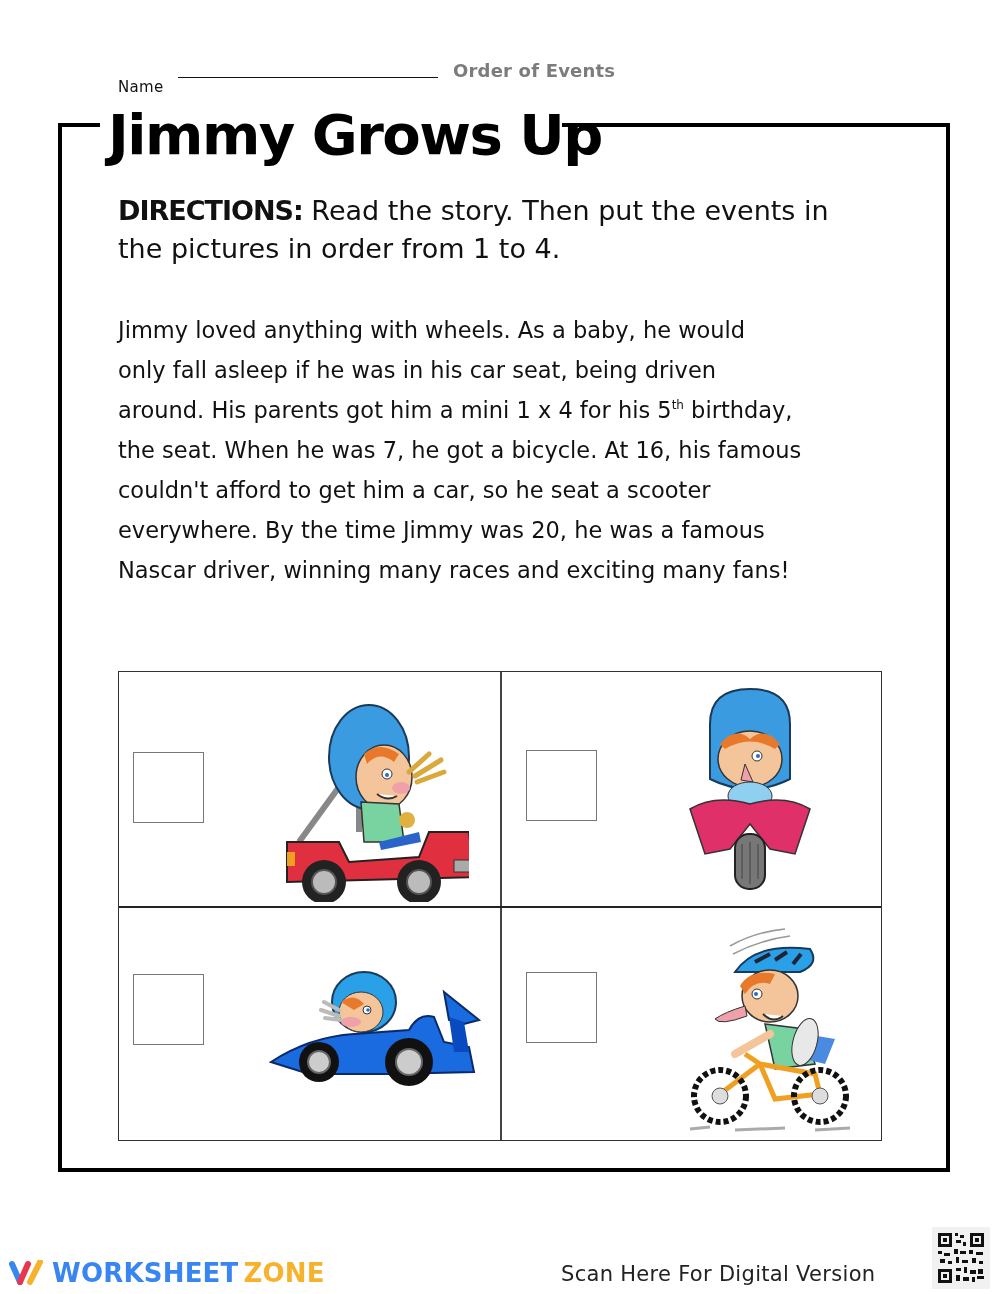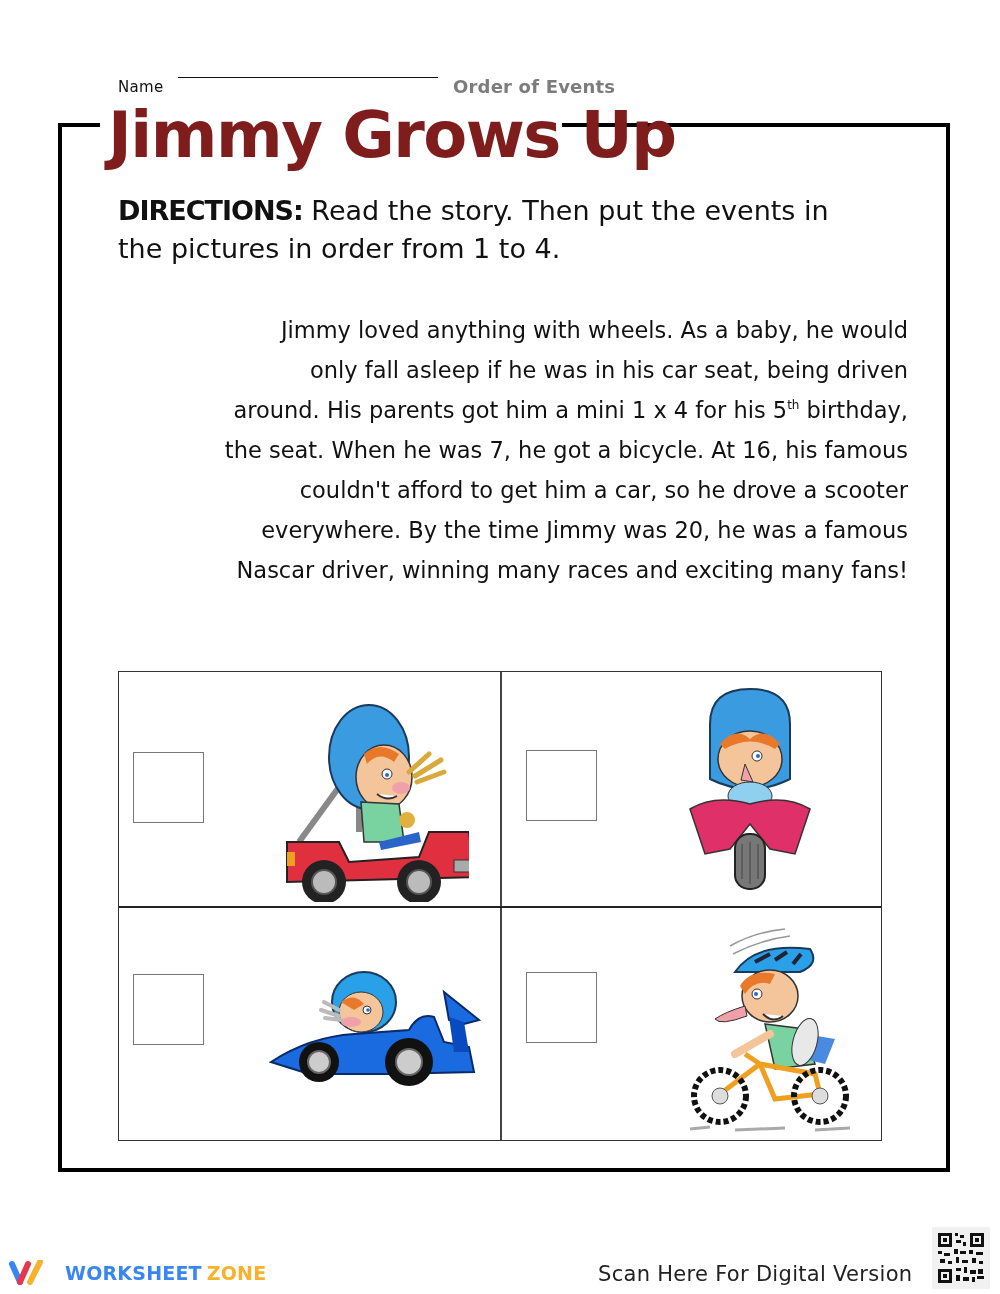--- a/index.html
+++ b/index.html
@@ -3,53 +3,53 @@
   <meta charset="utf-8">
   <style>
     html, body { margin: 0; padding: 0; background: #ffffff; }
     body { width: 1000px; height: 1294px; position: relative; overflow: hidden;
            font-family: "DejaVu Sans", "Liberation Sans", sans-serif; color: #111; }
 
     .name-row { position: absolute; left: 118px; top: 62px; height: 22px; }
     .name-label { position: absolute; left: 0; top: 16px; font-size: 15px; letter-spacing: 0.3px; color: #111; }
     .name-line { position: absolute; left: 60px; top: 15px; width: 260px; height: 0; border-bottom: 1.5px solid #111; }
     .subject { position: absolute; left: 453px; top: 60px; font-size: 18px; font-weight: bold; color: #7c7c7c;
-               font-family: "DejaVu Sans", sans-serif; letter-spacing: 0.2px; margin-top: 16px; }
+               font-family: "DejaVu Sans", sans-serif; letter-spacing: 0.2px; }
 
     .frame-left { position: absolute; left: 58px; top: 123px; width: 4px; height: 1049px; background: #000; }
     .frame-right { position: absolute; left: 946px; top: 123px; width: 4px; height: 1049px; background: #000; }
     .frame-bottom { position: absolute; left: 58px; top: 1168px; width: 892px; height: 4px; background: #000; }
     .frame-top-left { position: absolute; left: 58px; top: 123px; width: 42px; height: 4px; background: #000; }
     .frame-top-right { position: absolute; left: 562px; top: 123px; width: 388px; height: 4px; background: #000; }
 
-    .title { position: absolute; left: 108px; top: 100px; font-size: 64px; font-weight: bold; letter-spacing: -1.5px;
-             color: #7f1d1d; font-family: "DejaVu Sans", sans-serif; white-space: nowrap; line-height: 70px; }
+    .title { position: absolute; left: 108px; top: 100px; font-size: 56px; font-weight: bold; letter-spacing: -1.5px;
+             color: #000000; font-family: "DejaVu Sans", sans-serif; white-space: nowrap; line-height: 70px; }
 
     .directions { position: absolute; left: 118px; top: 192px; width: 740px; font-size: 27px; line-height: 38px; color: #111; }
     .directions b { font-weight: bold; letter-spacing: -1px; }
 
     .story { position: absolute; left: 118px; top: 310px; width: 790px; font-size: 22.5px; line-height: 40px; color: #111; }
-    .story .line { display: block; white-space: nowrap; text-align: right; }
+    .story .line { display: block; white-space: nowrap; }
     .story sup { font-size: 12px; vertical-align: 9px; line-height: 0; }
 
     .grid { position: absolute; left: 118px; top: 671px; width: 764px; height: 470px; box-sizing: border-box;
             border: 1.5px solid #333; }
     .grid-v { position: absolute; left: 381px; top: 0; width: 2px; height: 100%; background: #444; }
     .grid-h { position: absolute; left: 0; top: 234px; width: 100%; height: 1.5px; background: #222; }
     .answer-box { position: absolute; width: 71px; height: 71px; box-sizing: border-box; border: 1.5px solid #777;
                   background: #fff; cursor: text; }
 
     .illus { position: absolute; }
 
     .footer-logo { position: absolute; left: 8px; top: 1258px; height: 30px; display: flex; align-items: center; }
-    .logo-text { font-size: 19px; font-weight: bold; letter-spacing: 0.2px; margin-left: 19px; font-family: "DejaVu Sans", sans-serif; }
+    .logo-text { font-size: 26px; font-weight: bold; letter-spacing: 0.2px; margin-left: 6px; font-family: "DejaVu Sans", sans-serif; }
     .logo-w { color: #3a86f0; }
     .logo-z { color: #f7b22d; margin-left: 5px; }
 
-    .scan-text { position: absolute; left: 598px; top: 1262px; font-size: 21px; color: #222; letter-spacing: 0.3px;
+    .scan-text { position: absolute; left: 561px; top: 1262px; font-size: 21px; color: #222; letter-spacing: 0.3px;
                  font-family: "DejaVu Sans", sans-serif; }
     .qr { position: absolute; left: 932px; top: 1227px; width: 58px; height: 62px; background: #f1f1f1; }
   </style>
 </head>
 <body>
 
 <div class="name-row">
   <span class="name-label">Name</span>
   <div class="name-line"></div>
 </div>
@@ -65,21 +65,21 @@
 
 <div class="directions">
   <b>DIRECTIONS:</b><span> Read the story. Then put the events in the pictures in order from 1 to 4.</span>
 </div>
 
 <div class="story">
   <span class="line">Jimmy loved anything with wheels. As a baby, he would</span>
   <span class="line">only fall asleep if he was in his car seat, being driven</span>
   <span class="line"><span>around. His parents got him a mini 1 x 4 for his 5</span><sup>th</sup><span> birthday,</span></span>
   <span class="line">the seat. When he was 7, he got a bicycle. At 16, his famous</span>
-  <span class="line">couldn't afford to get him a car, so he drove a scooter</span>
+  <span class="line">couldn't afford to get him a car, so he seat a scooter</span>
   <span class="line">everywhere. By the time Jimmy was 20, he was a famous</span>
   <span class="line">Nascar driver, winning many races and exciting many fans!</span>
 </div>
 
 <div class="grid">
   <div class="grid-v"></div>
   <div class="grid-h"></div>
 
   <div class="answer-box" style="left:14px; top:80px;"></div>
   <svg class="illus" style="left:150px; top:20px;" width="200" height="210" viewBox="0 0 200 210">

